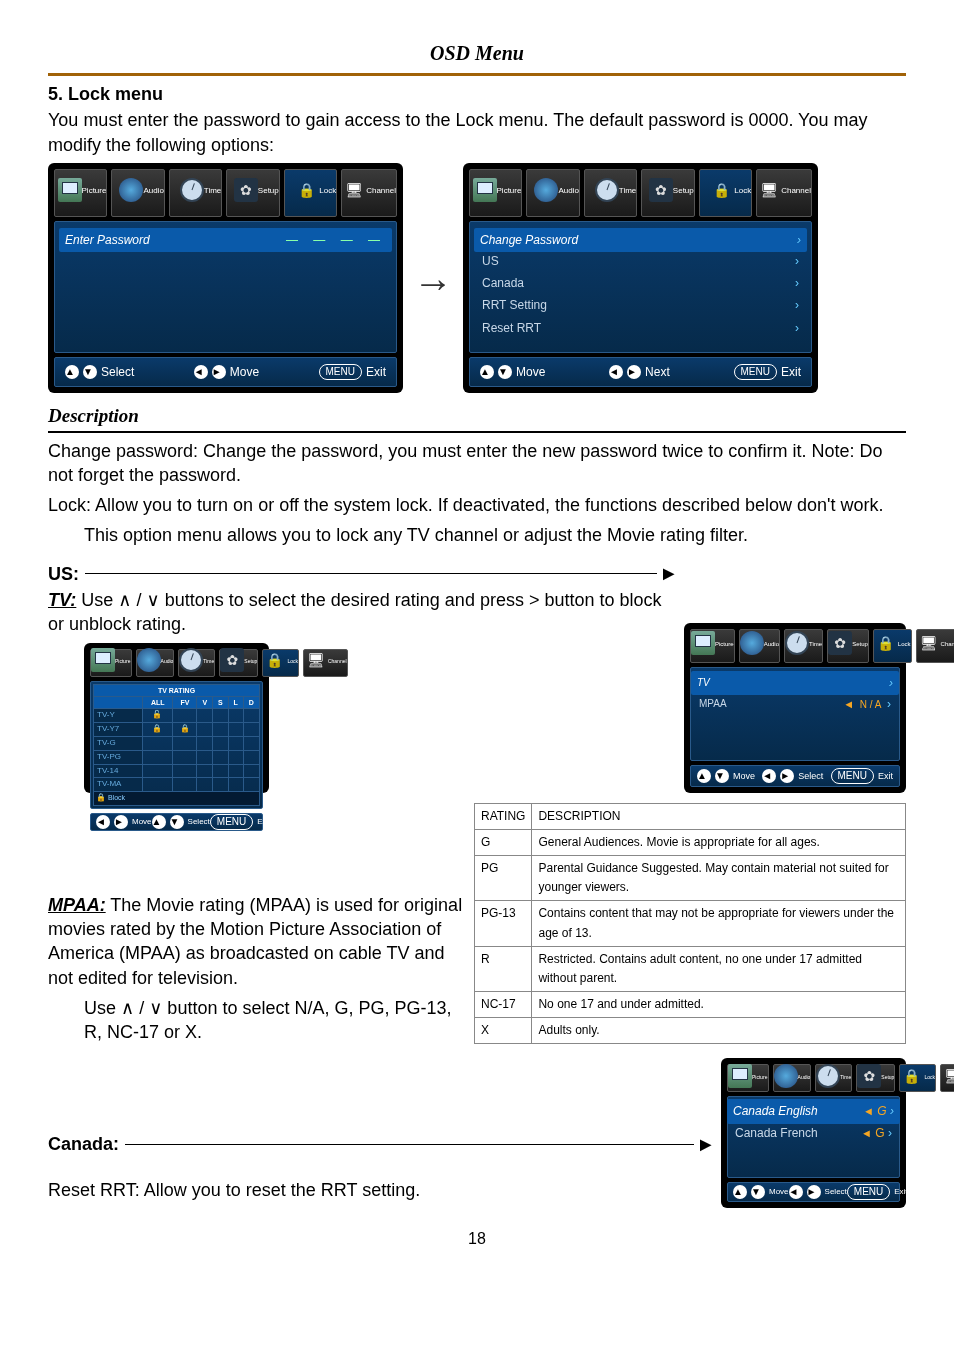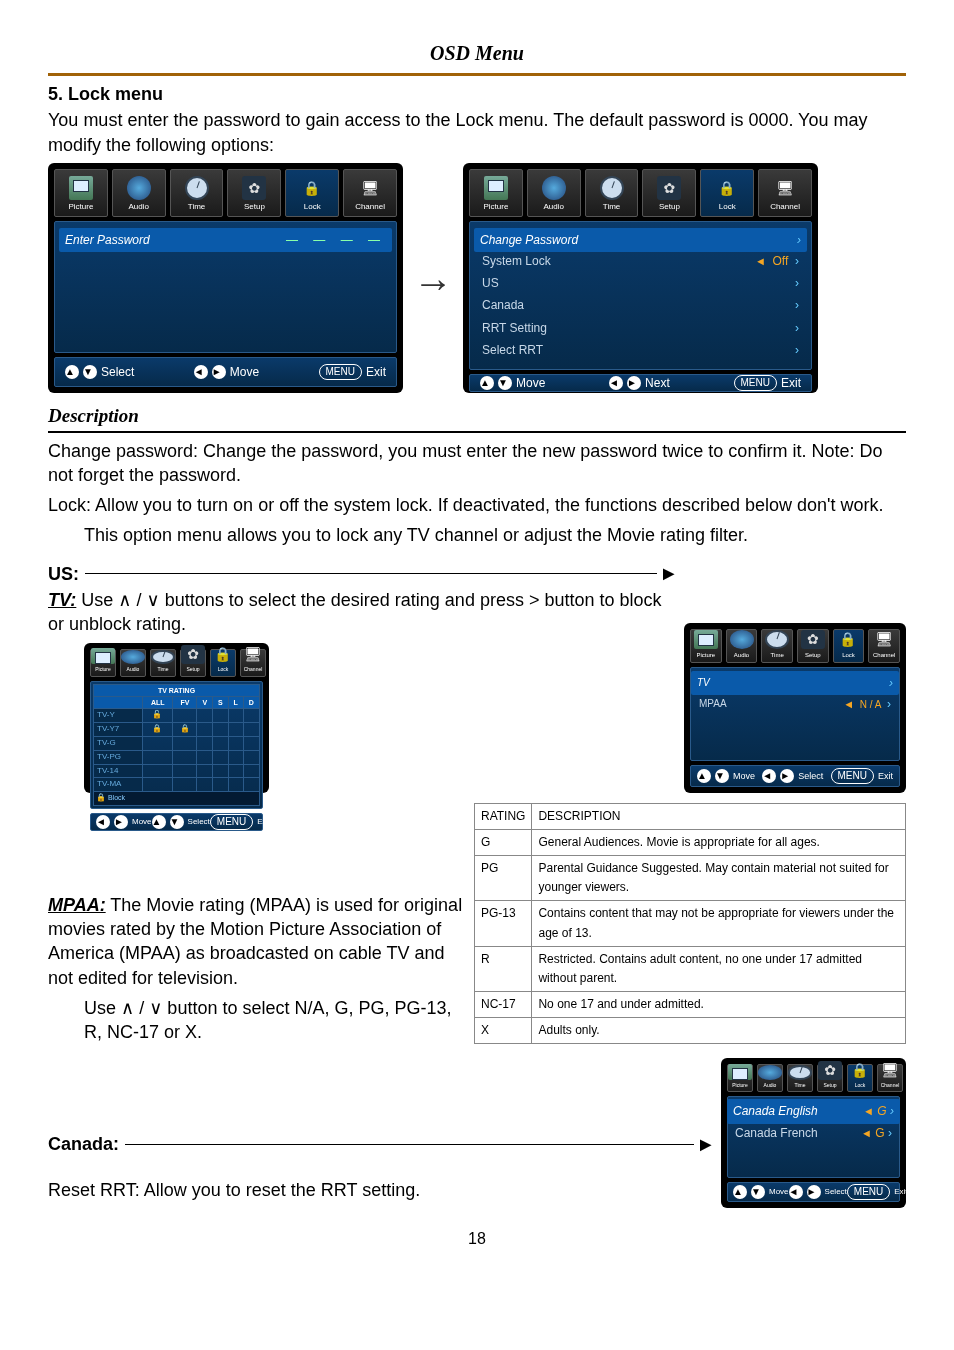--- a/index.html
+++ b/index.html
@@ -32,21 +32,21 @@
     width: 355px; height: 230px;
     background: #000; border-radius: 6px;
     padding: 6px; color: #fff; font-size: 12px;
     display: flex; flex-direction: column;
   }
   .osd-tabs { display: flex; gap: 4px; }
   .osd-tab {
     flex: 1; height: 48px;
     background: linear-gradient(#3a3a3a, #1a1a1a);
     border: 1px solid #555; border-radius: 2px;
-    display: flex; flex-direction: column; align-items: center; justify-content: flex-end;
+    display: flex; flex-direction: row; align-items: center; justify-content: flex-end;
     font-size: 8px; padding-bottom: 3px; position: relative;
   }
   .osd-tab.active { background: linear-gradient(#0a3a6a, #062a4a); }
   .osd-tab-icon { width: 24px; height: 24px; margin-bottom: 2px; }
   .osd-body {
     flex: 1; background: linear-gradient(#0a3a6a, #062a4a);
     border: 1px solid #2a5a8a; border-radius: 2px;
     margin-top: 4px; padding: 8px 10px;
   }
   .osd-row-item {
@@ -236,37 +236,33 @@
           <div class="osd-tab-icon ic-channel"></div>
           <span>Channel</span>
         </div>
     </div>
     <div class="osd-body">
       <div class="osd-row-item hl">
           <span>Change Password</span>
           <span class="chev">›</span>
         </div>
       <div class="osd-row-item">
-          <span>System Lock</span>
-          <span><span class="tri-o">◄</span>&nbsp;&nbsp;<span class="mid">Off</span>&nbsp;&nbsp;<span class="chev">›</span></span>
-        </div>
-      <div class="osd-row-item">
           <span>US</span>
           <span class="chev">›</span>
         </div>
       <div class="osd-row-item">
           <span>Canada</span>
           <span class="chev">›</span>
         </div>
       <div class="osd-row-item">
           <span>RRT Setting</span>
           <span class="chev">›</span>
         </div>
       <div class="osd-row-item">
-          <span>Select RRT</span>
+          <span>Reset RRT</span>
           <span class="chev">›</span>
         </div>
     </div>
     <div class="osd-footer">
       <span>
           <span class="circbtn">▲</span>
           <span class="circbtn">▼</span> 
           <span>Move</span>
         </span>
       <span>

